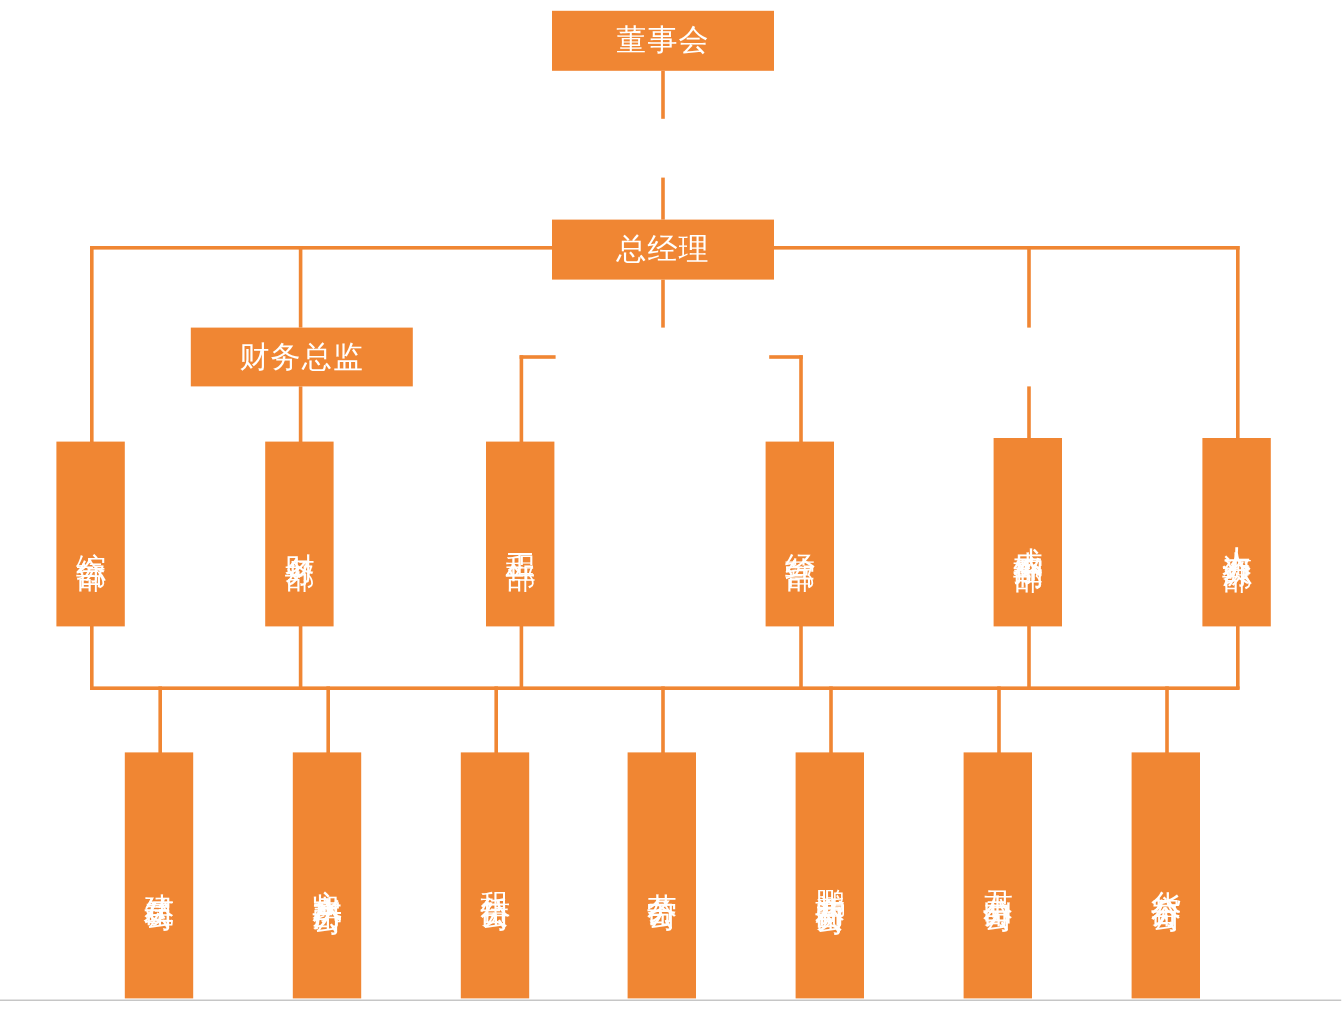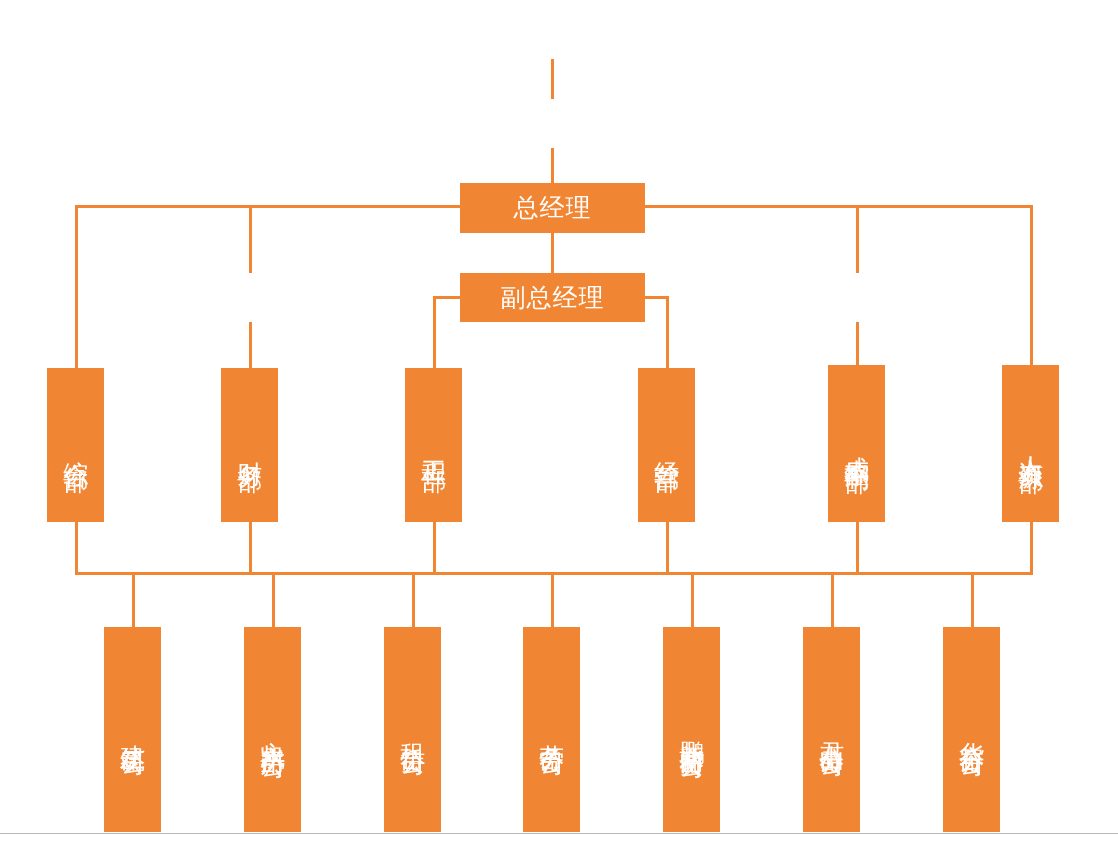--- a/index.html
+++ b/index.html
@@ -102,26 +102,29 @@
   <div class="ln ln-h" style="left:75px; top:572px; width:958px;"></div>
 
   <div class="ln ln-v" style="left:132px; top:572px; height:56px;"></div>
   <div class="ln ln-v" style="left:272px; top:572px; height:56px;"></div>
   <div class="ln ln-v" style="left:412px; top:572px; height:56px;"></div>
   <div class="ln ln-v" style="left:551px; top:572px; height:56px;"></div>
   <div class="ln ln-v" style="left:691px; top:572px; height:56px;"></div>
   <div class="ln ln-v" style="left:831px; top:572px; height:56px;"></div>
   <div class="ln ln-v" style="left:971px; top:572px; height:56px;"></div>
 
+  <div class="box horiz" style="left:460px; top:9px; width:185px; height:50px;">
+    <span class="lbl">董事会</span>
+  </div>
   <div class="box horiz" style="left:460px; top:183px; width:185px; height:50px;">
     <span class="lbl">总经理</span>
   </div>
 
-  <div class="box horiz" style="left:460px; top:273px; width:185px; height:49px;">
-    <span class="lbl">副总经理</span>
+  <div class="box horiz" style="left:159px; top:273px; width:185px; height:49px;">
+    <span class="lbl">财务总监</span>
   </div>
 
   <div class="box vert" style="left:47px; top:368px; width:57px; height:154px;">
     <span class="lbl">综合部</span>
   </div>
   <div class="box vert" style="left:221px; top:368px; width:57px; height:154px;">
     <span class="lbl">财务部</span>
   </div>
   <div class="box vert" style="left:405px; top:368px; width:57px; height:154px;">
     <span class="lbl">工程部</span>

